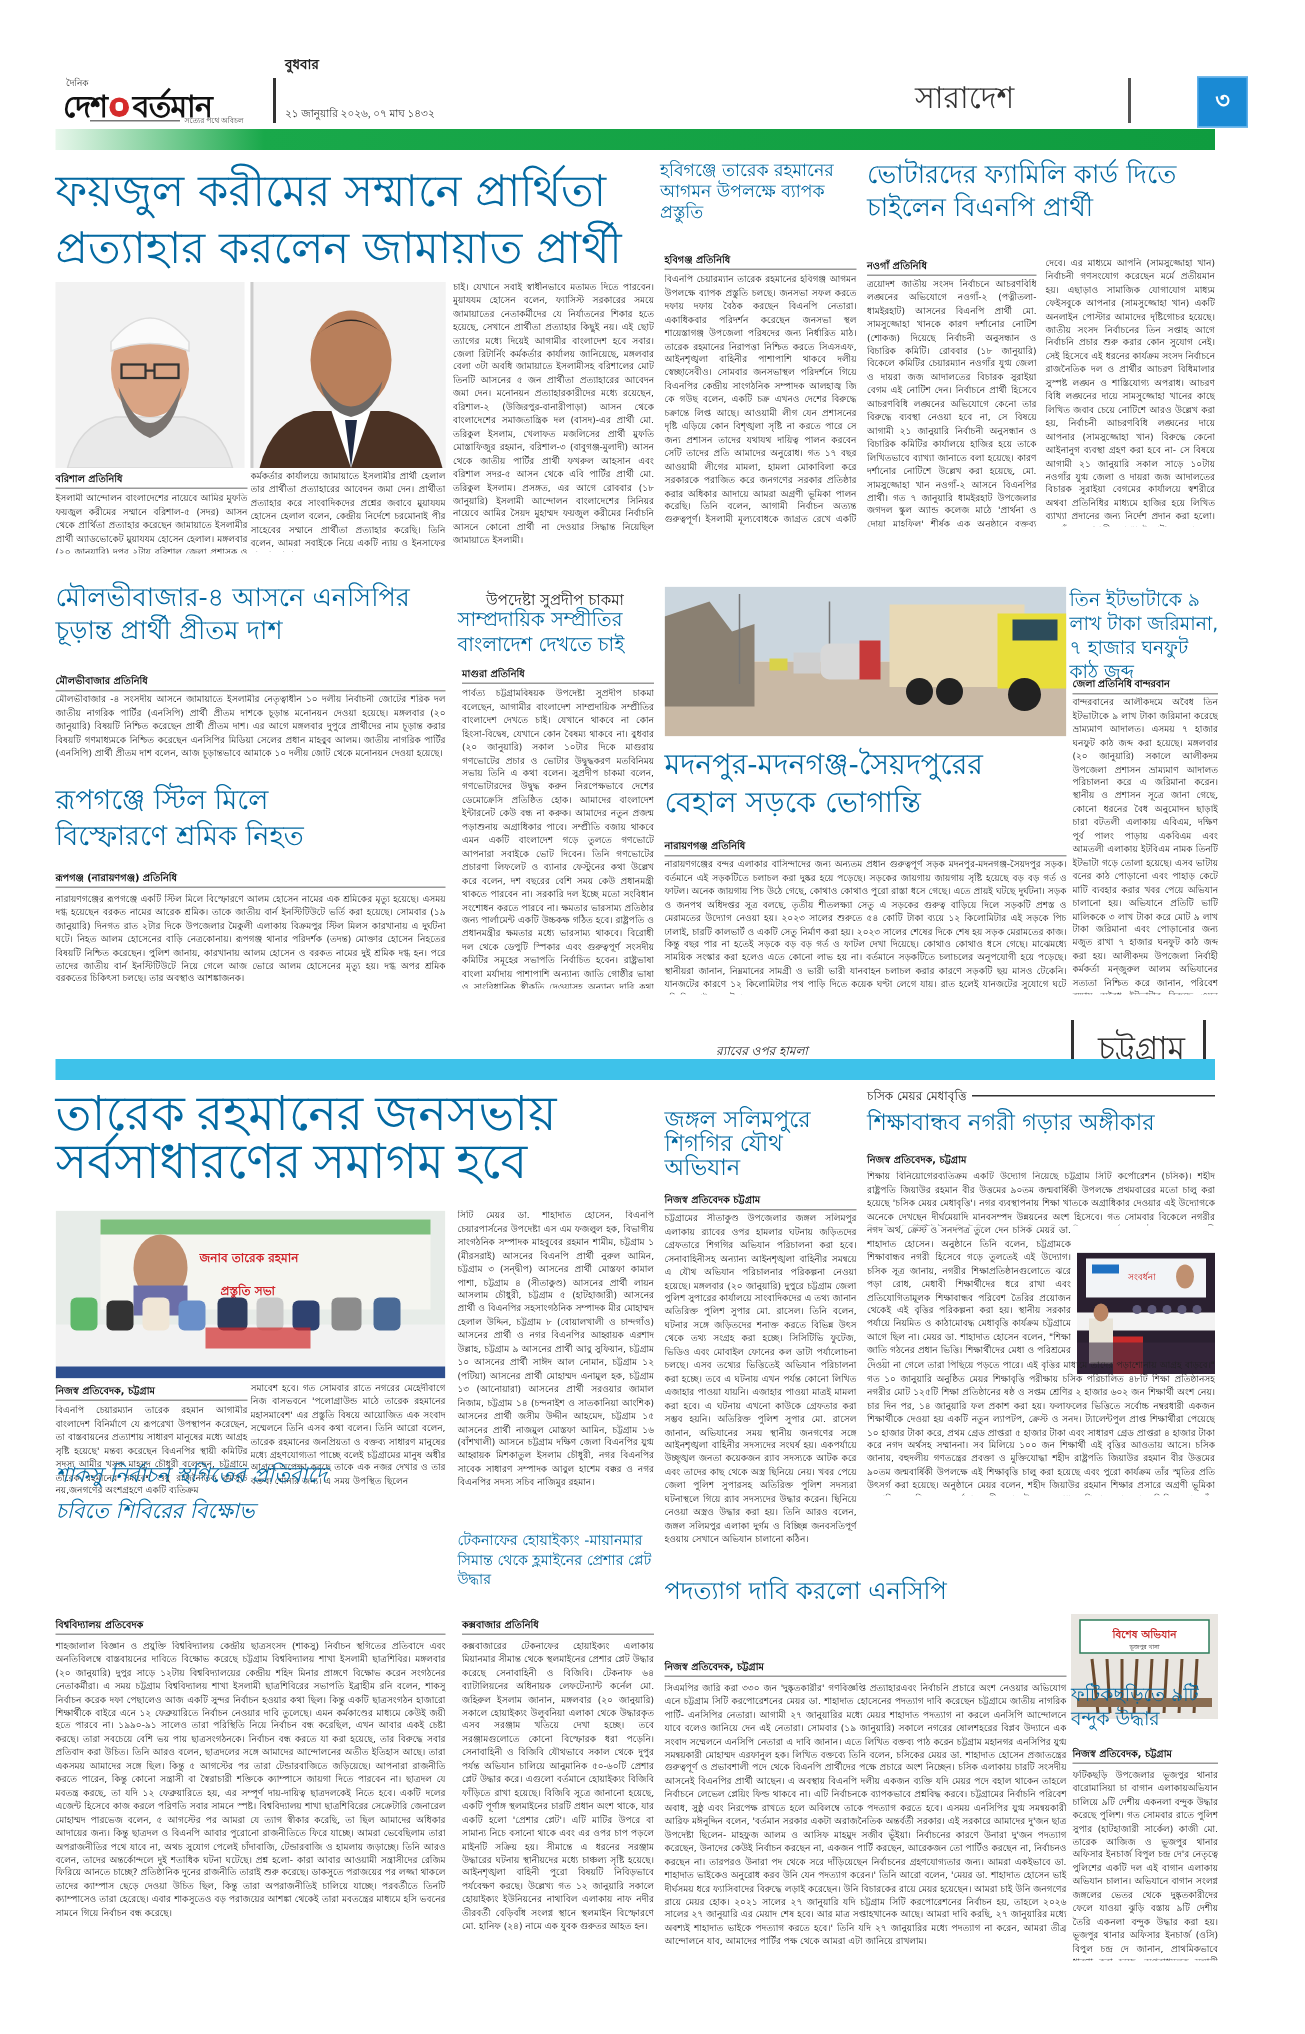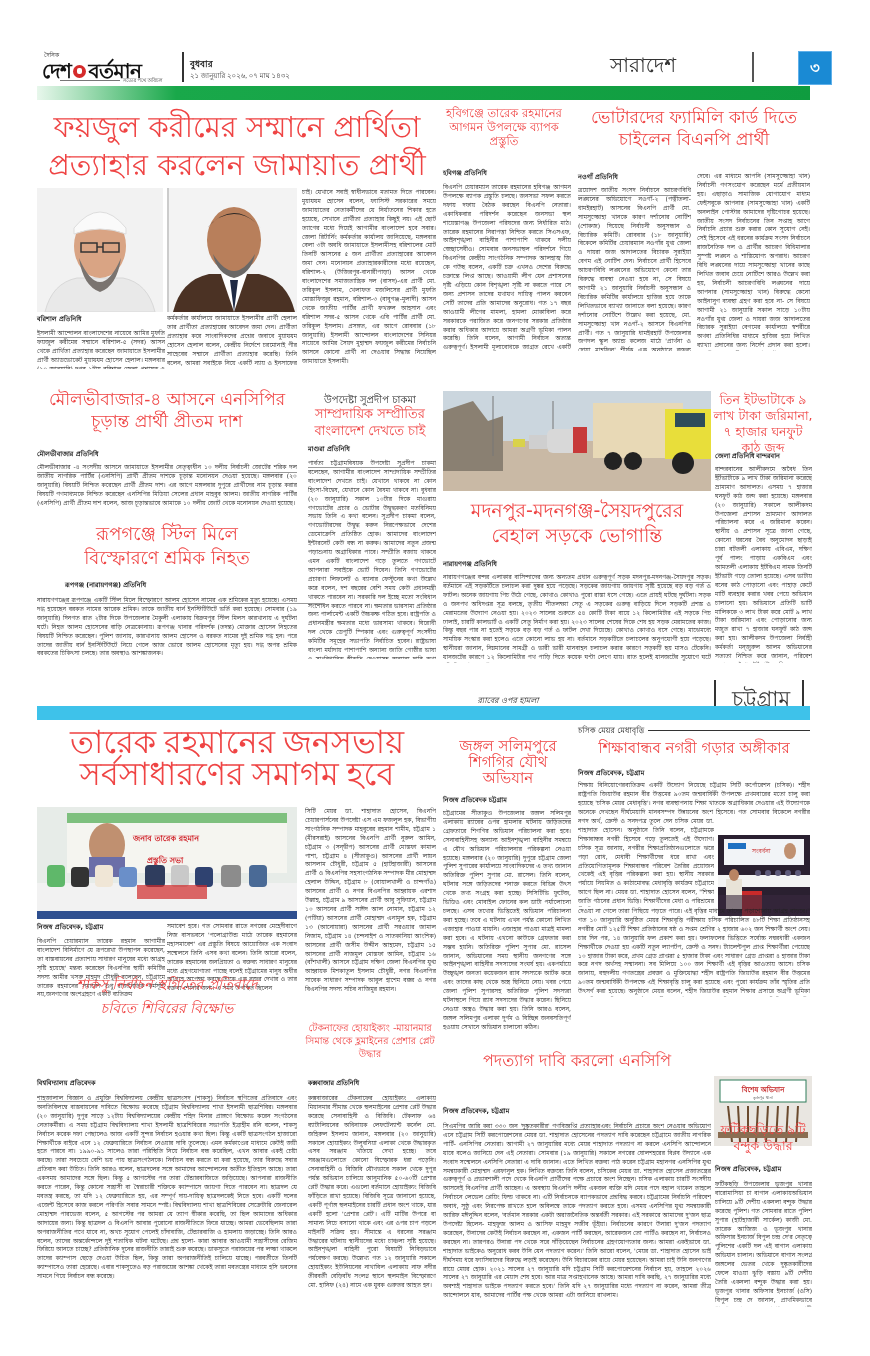--- a/index.html
+++ b/index.html
@@ -8,30 +8,30 @@
 
   
   .mast { position: absolute; left: 0; top: 0; width: 870px; height: 80px; font-family: Liberation Serif, serif; }
   .logo-small { position: absolute; left: 44px; top: 50px; font-size: 6px; color: #333; }
   .logo { position: absolute; left: 42px; top: 56px; font-size: 20px; font-weight: bold; color: #111; letter-spacing: -0.5px; white-space: nowrap; }
   .logo .dot { display: inline-block; width: 13px; height: 13px; border-radius: 50%; background: #d52b2b; vertical-align: middle; margin: 0 2px; position: relative; top: -2px; }
   .logo .dot::after { content: ""; position: absolute; left: 4px; top: 3px; width: 5px; height: 6px; background: #fff; border-radius: 2px; }
   .logo-rule { position: absolute; left: 60px; top: 80px; width: 60px; height: 1px; background: #777; }
   .logo-tag { position: absolute; left: 123px; top: 77px; font-size: 5px; color: #444; }
   .mast-sep { position: absolute; left: 182px; top: 52px; width: 2px; height: 30px; background: #333; }
-  .mast-day { position: absolute; left: 190px; top: 57px; font-size: 9px; color: #222; font-weight: bold; }
+  .mast-day { position: absolute; left: 190px; top: 36px; font-size: 9px; color: #222; font-weight: bold; }
   .mast-date { position: absolute; left: 190px; top: 70px; font-size: 7px; color: #333; }
   .section-name { position: absolute; left: 610px; top: 50px; font-size: 20px; color: #333; }
   .mast-sep2 { position: absolute; left: 752px; top: 52px; width: 2px; height: 30px; background: #555; }
   .page-no { position: absolute; left: 798px; top: 51px; width: 34px; height: 34px; background: #1a8ad4; border: 1px solid #5fb0ea; color: #fff; font-size: 15px; font-weight: bold; text-align: center; line-height: 32px; }
   .green-bar { position: absolute; left: 37px; top: 86px; width: 773px; height: 14px; background: linear-gradient(90deg, #e8f7ec 0%, #19a84a 18%, #0f9c3f 100%); }
 
   
-  .hl { position: absolute; text-align: center; color: #ef4444; font-family: "DejaVu Sans", sans-serif; line-height: 1.18; }
-  .byline { position: absolute; font-size: 6.5px; font-weight: bold; color: #111; border-bottom: 1.5px solid #9a9a9a; padding-bottom: 12px; }
+  .hl { position: absolute; color: #0369a1; font-family: "DejaVu Sans", sans-serif; line-height: 1.18; }
+  .byline { position: absolute; font-size: 6.5px; font-weight: bold; color: #111; border-bottom: 1.5px solid #9a9a9a; padding-bottom: 0; }
   .body { position: absolute; font-size: 6px; line-height: 8.9px; color: #222; text-align: justify; overflow: hidden; }
   .photo { position: absolute; overflow: hidden; }
   .kicker { position: absolute; text-align: center; font-size: 10px; color: #222; }
 
   
   .ctg-label { position: absolute; left: 732px; top: 683px; font-size: 21px; color: #333; }
   .ctg-sep1 { position: absolute; left: 714px; top: 680px; width: 2px; height: 28px; background: #333; }
   .ctg-sep2 { position: absolute; left: 802px; top: 680px; width: 2px; height: 28px; background: #333; }
   .blue-bar { position: absolute; left: 37px; top: 706px; width: 773px; height: 14px; background: #3ec2ea; }
 </style>
@@ -143,21 +143,21 @@
 <div class="hl" style="left:713px; top:392px; width:100px; font-size:12.5px; line-height:16px;">
   <span>তিন ইটভাটাকে ৯ লাখ টাকা জরিমানা, ৭ হাজার ঘনফুট কাঠ জব্দ</span>
 </div>
 <div class="byline" style="left:715px; top:451px; width:97px;font-family:Liberation Serif, serif;">জেলা প্রতিনিধি বান্দরবান</div>
 <div class="body" style="left:715px; top:465px; width:97px; height:198px;">বান্দরবানের আলীকদমে অবৈধ তিন ইটভাটাকে ৯ লাখ টাকা জরিমানা করেছে ভ্রাম্যমাণ আদালত। এসময় ৭ হাজার ঘনফুট কাঠ জব্দ করা হয়েছে। মঙ্গলবার (২০ জানুয়ারি) সকালে আলীকদম উপজেলা প্রশাসন ভ্রাম্যমাণ আদালত পরিচালনা করে এ জরিমানা করেন। স্থানীয় ও প্রশাসন সূত্রে জানা গেছে, কোনো ধরনের বৈধ অনুমোদন ছাড়াই চারা বটতলী এলাকায় এবিএম, দক্ষিণ পূর্ব পালং পাড়ায় একবিএম এবং আমতলী এলাকায় ইটবিএম নামক তিনটি ইটভাটা গড়ে তোলা হয়েছে। এসব ভাটায় বনের কাঠ পোড়ানো এবং পাহাড় কেটে মাটি ব্যবহার করার খবর পেয়ে অভিযান চালানো হয়। অভিযানে প্রতিটি ভাটি মালিককে ৩ লাখ টাকা করে মোট ৯ লাখ টাকা জরিমানা এবং পোড়ানোর জন্য মজুত রাখা ৭ হাজার ঘনফুট কাঠ জব্দ করা হয়। আলীকদম উপজেলা নির্বাহী কর্মকর্তা মন্জুরুল আলম অভিযানের সত্যতা নিশ্চিত করে জানান, পরিবেশ রক্ষায় অবৈধ ইটভাটার বিরুদ্ধে এমন অভিযান নিয়মিত অব্যাহত থাকবে। তবে স্থানীয়দের অভিযোগ, জরিমানা করা হলেও ভাটাগুলো গুঁড়িয়ে না দেওয়ায় পুনরায় এগুলো চালু হওয়ার আশঙ্কা রয়েছে। পরিবেশের ভারসাম্য রক্ষায় অবৈধ এসব ভাটা স্থায়ীভাবে বন্ধের দাবি জানিয়েছেন সচেতন মহল।</div>
 
 <div class="hl" style="left:37px; top:522px; width:260px; font-size:18px; line-height:24px;">
   <div>রূপগঞ্জে স্টিল মিলে</div>
   <div>বিস্ফোরণে শ্রমিক নিহত</div>
 </div>
-<div class="byline" style="left:37px; top:580px; width:260px;margin-left:28px;">রূপগঞ্জ (নারায়ণগঞ্জ) প্রতিনিধি</div>
+<div class="byline" style="left:37px; top:580px; width:260px;">রূপগঞ্জ (নারায়ণগঞ্জ) প্রতিনিধি</div>
 <div class="body" style="left:37px; top:596px; width:260px; height:60px;">নারায়ণগঞ্জের রূপগঞ্জে একটি স্টিল মিলে বিস্ফোরণে আলম হোসেন নামের এক শ্রমিকের মৃত্যু হয়েছে। এসময় দগ্ধ হয়েছেন বরকত নামের আরেক শ্রমিক। তাকে জাতীয় বার্ন ইনস্টিটিউটে ভর্তি করা হয়েছে। সোমবার (১৯ জানুয়ারি) দিনগত রাত ২টার দিকে উপজেলার মৈকুলী এলাকায় বিক্রমপুর স্টিল মিলস কারখানায় এ দুর্ঘটনা ঘটে। নিহত আলম হোসেনের বাড়ি নেত্রকোনায়। রূপগঞ্জ থানার পরিদর্শক (তদন্ত) মোক্তার হোসেন নিহতের বিষয়টি নিশ্চিত করেছেন। পুলিশ জানায়, কারখানায় আলম হোসেন ও বরকত নামের দুই শ্রমিক দগ্ধ হন। পরে তাদের জাতীয় বার্ন ইনস্টিটিউটে নিয়ে গেলে আজ ভোরে আলম হোসেনের মৃত্যু হয়। দগ্ধ অপর শ্রমিক বরকতের চিকিৎসা চলছে। তার অবস্থাও আশঙ্কাজনক।</div>
 
 <div class="ctg-sep1"></div>
 <div class="ctg-label">চট্টগ্রাম</div>
 <div class="ctg-sep2"></div>
 <div class="blue-bar"></div>
 
 <div class="hl" style="left:37px; top:726px; width:400px; font-size:32px; line-height:32px;font-family:Liberation Serif, serif;">
   <div>তারেক রহমানের জনসভায়</div>
   <div>সর্বসাধারণের সমাগম হবে</div>

